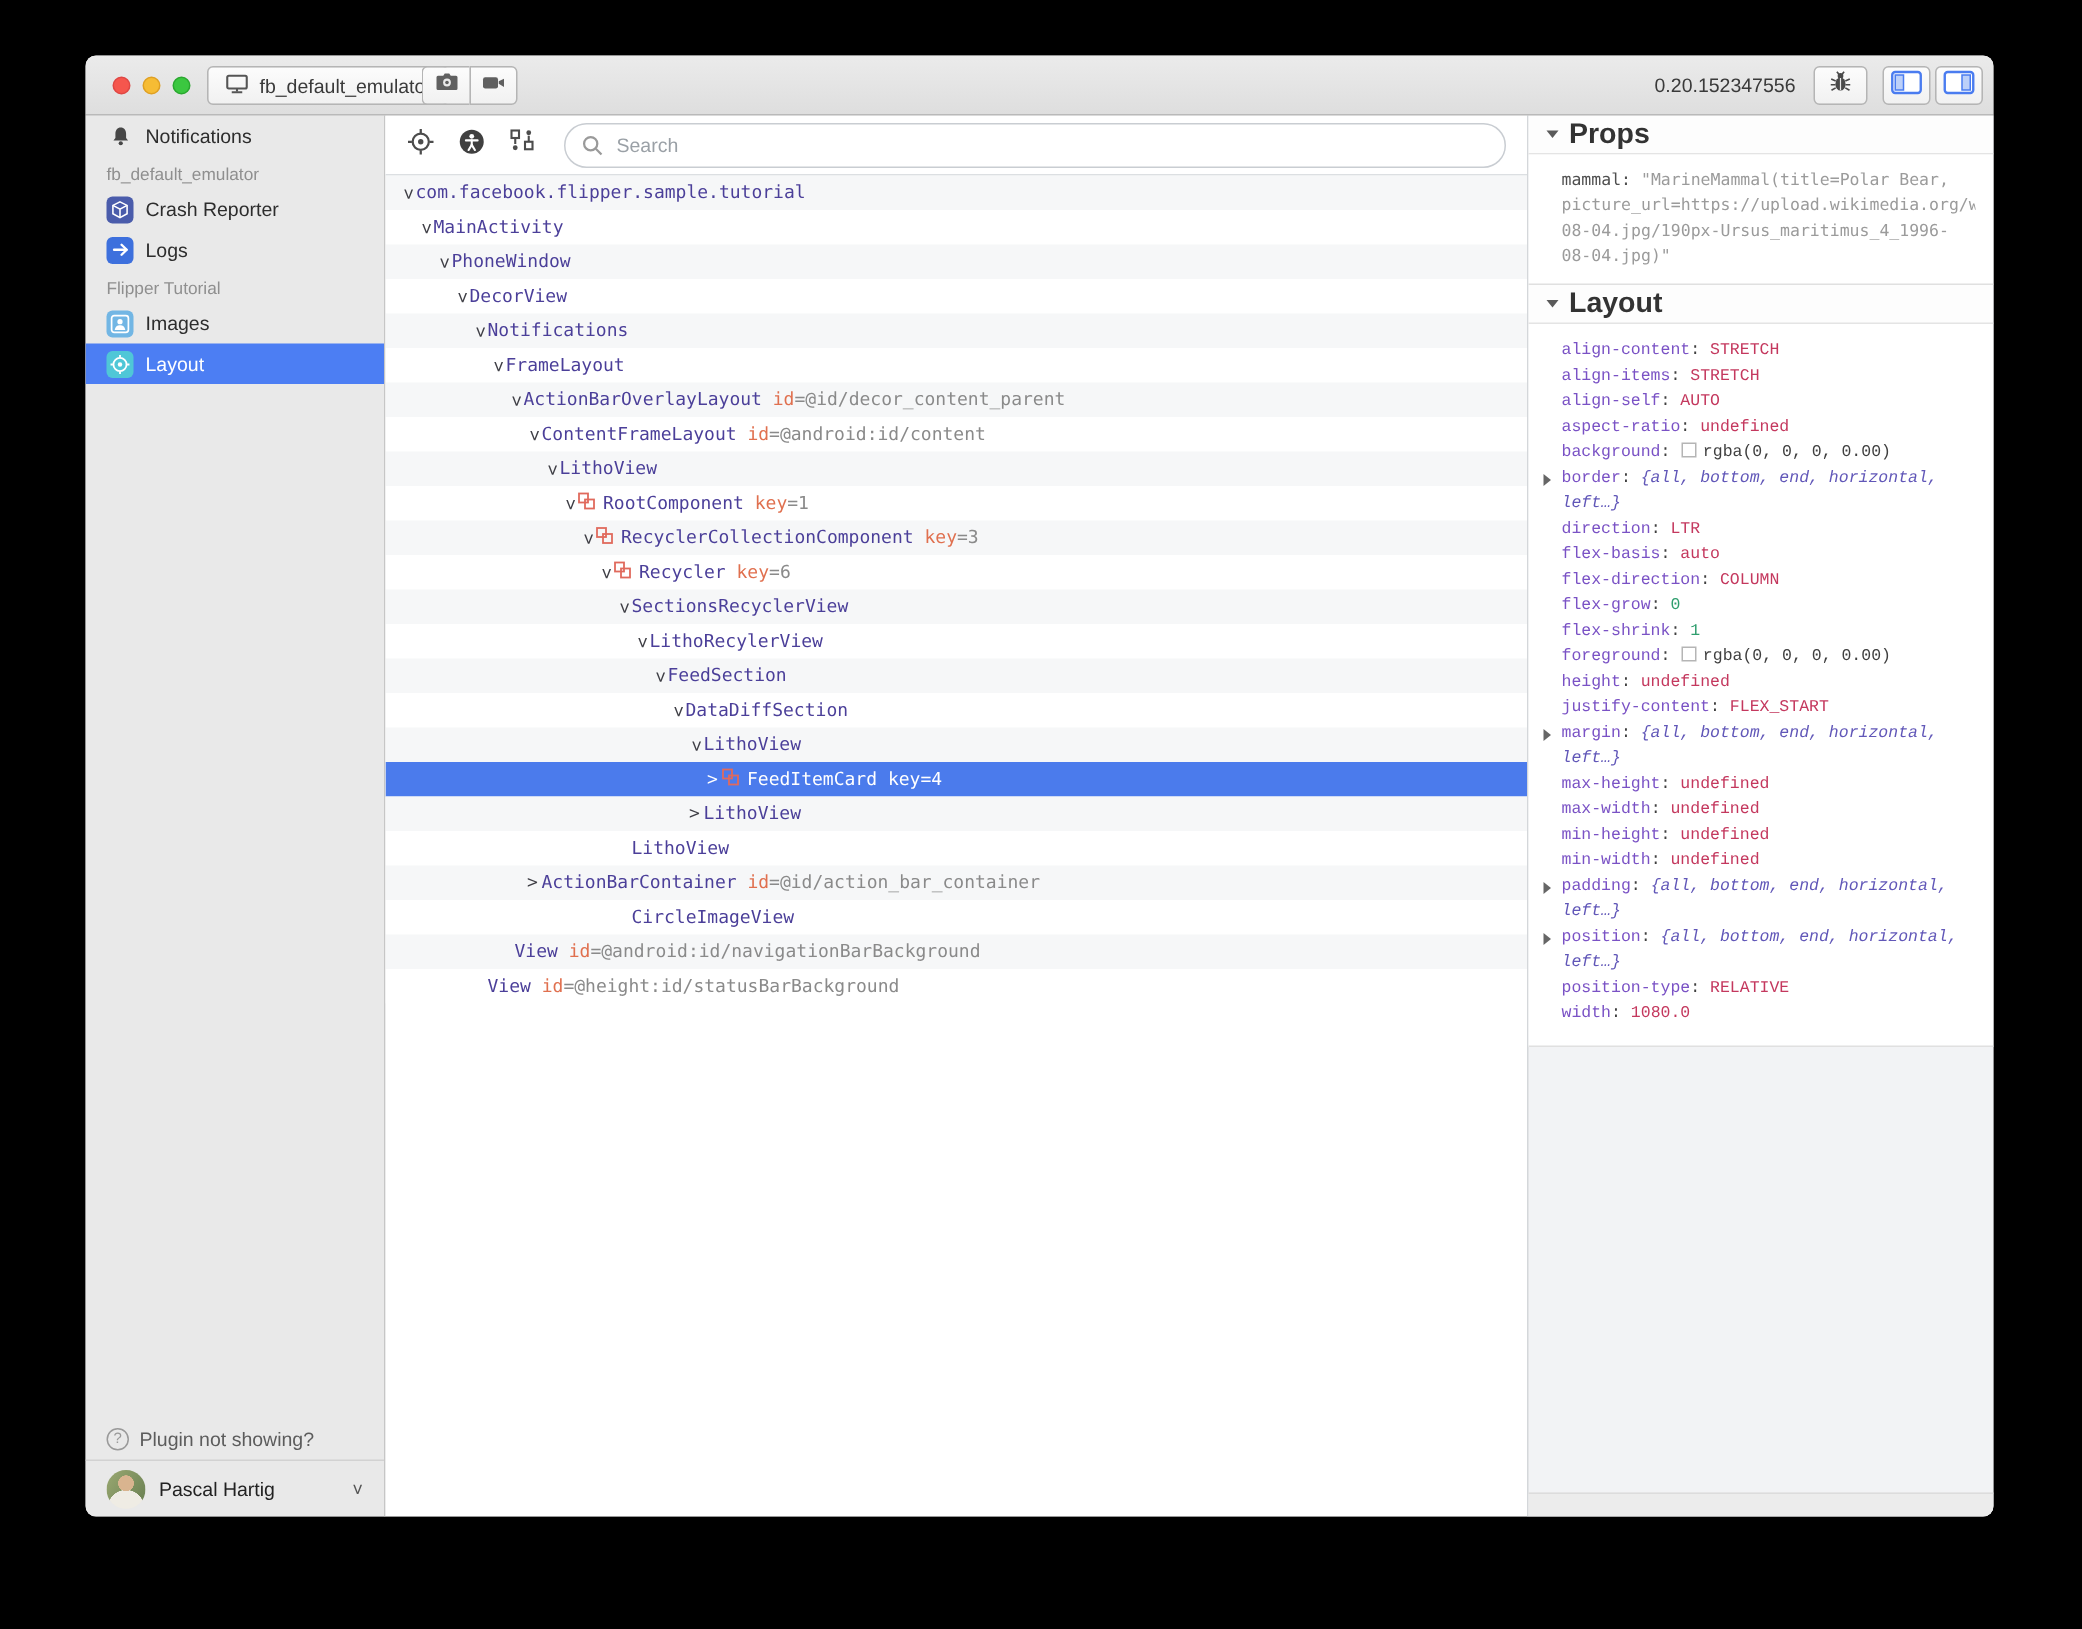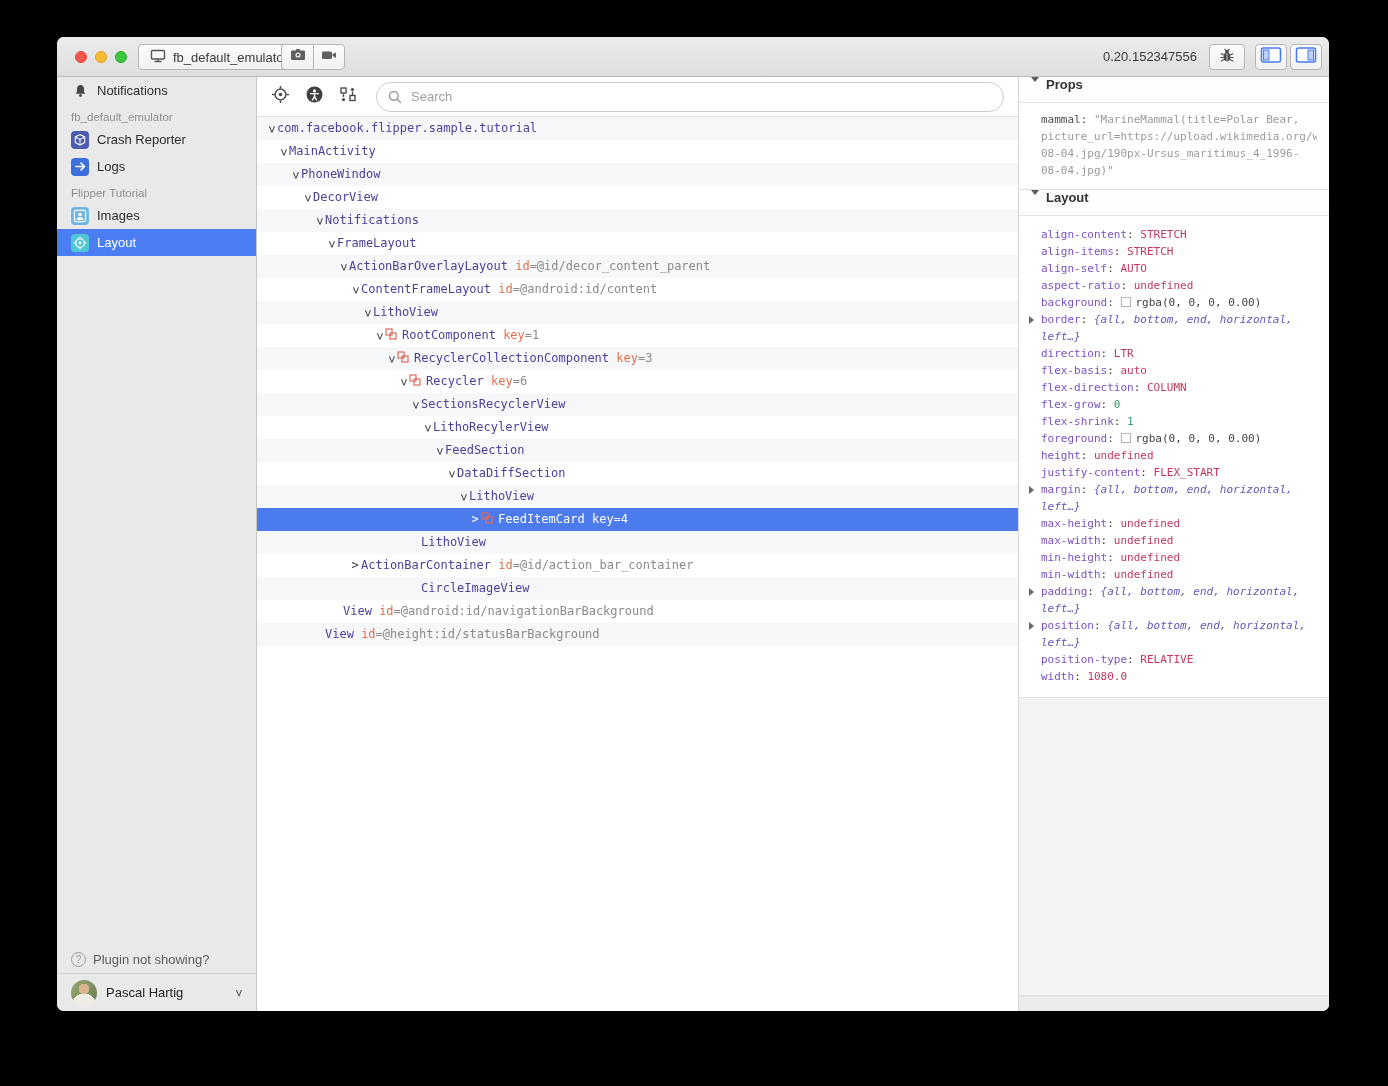--- a/index.html
+++ b/index.html
@@ -60,29 +60,29 @@
   .tr .sp { display:inline-block; width:12px; }
   .tr .nm { color:#4b3f99; }
   .tr .ak { color:#e0704f; }
   .tr .av { color:#8a8a8a; }
   .tr .licon { display:inline-block; vertical-align:-1px; margin-right:5px; }
   .tr.sel { background:#4b7bec !important; }
   .tr.sel .nm, .tr.sel .ak, .tr.sel .av, .tr.sel .c { color:#fff; }
 
   
   .inspector { width:311px; border-left:1px solid #d4d7da; background:#f2f3f5; display:flex; flex-direction:column; }
-  .sec-h { height:26px; background:#fdfdfd; border-bottom:1px solid #e4e4e4; display:flex; align-items:flex-start; gap:7px;
-           padding:0 12px; font-size:13px; font-weight:bold; color:#333; }
+  .sec-h { height:26px; background:#fdfdfd; border-bottom:1px solid #e4e4e4; display:flex; align-items:center; gap:7px;
+           padding:0 12px; font-size:19px; font-weight:bold; color:#333; }
   .tri-d { width:0; height:0; border-left:4px solid transparent; border-right:4px solid transparent; border-top:5px solid #5a5a5a; }
   .sec-body { background:#fff; border-bottom:1px solid #e0e0e0; font-family:"DejaVu Sans Mono",monospace; font-size:11px; line-height:17px; }
   .props-body { padding:8px 12px 10px 22px; }
   .pline { white-space:nowrap; overflow:hidden; color:#9b9b9b; }
   .pkey { color:#4f4f4f; }
   .layout-body { padding:10px 12px 12px 22px; }
-  .lrow { position:relative; width:266px; color:#3f3f3f; }
+  .lrow { position:relative; width:266px; color:#3f3f3f;font-family:Liberation Mono, monospace; }
   .lrow .tri-r { position:absolute; left:-12px; top:5px; width:0; height:0;
                  border-top:4px solid transparent; border-bottom:4px solid transparent; border-left:5px solid #666; }
   .lkey { color:#7a52c5; }
   .vred { color:#c4385e; }
   .vgreen { color:#2f9e6e; }
   .vdark { color:#3f3f3f;text-align:center; }
   .vgroup { color:#6157b8; font-style:italic; }
   .swatch { display:inline-block; width:10px; height:10px; background:#fff; border:1px solid #b5b5b5; vertical-align:-1px; margin:0 4px 0 1px; }
   .insp-fill { flex:1; }
   .insp-foot { height:16px; border-top:1px solid #dcdcdc; background:#ececec; }
@@ -327,20 +327,21 @@
           <div class="tr" style="padding-left: 164px;"><span class="c e">&gt;</span><span class="nm">LithoRecylerView</span></div>
           <div class="tr" style="padding-left: 176px;"><span class="c e">&gt;</span><span class="nm">FeedSection</span></div>
           <div class="tr" style="padding-left: 188px;"><span class="c e">&gt;</span><span class="nm">DataDiffSection</span></div>
           <div class="tr" style="padding-left: 200px;"><span class="c e">&gt;</span><span class="nm">LithoView</span></div>
           <div class="tr sel" style="padding-left: 212px;"><span class="c">&gt;</span><span><svg class="licon" width="12" height="12" viewBox="0 0 12 12">
                 <g fill="none" stroke="#e06a5d" stroke-width="1.2">
                   <rect x="1" y="1" width="6" height="6"></rect>
                   <rect x="5" y="5" width="6" height="6"></rect>
                 </g>
               </svg></span><span class="nm">FeedItemCard</span><span class="ak"> key</span><span class="av">=4</span></div>
+          <div class="tr" style="padding-left: 200px;"><span class="c">&gt;</span><span class="nm">LithoView</span></div>
           <div class="tr" style="padding-left: 152px;"><span class="sp"></span><span class="nm">LithoView</span></div>
           <div class="tr" style="padding-left: 92px;"><span class="c">&gt;</span><span class="nm">ActionBarContainer</span><span class="ak"> id</span><span class="av">=@id/action_bar_container</span></div>
           <div class="tr" style="padding-left: 152px;"><span class="sp"></span><span class="nm">CircleImageView</span></div>
           <div class="tr" style="padding-left: 74px;"><span class="sp"></span><span class="nm">View</span><span class="ak"> id</span><span class="av">=@android:id/navigationBarBackground</span></div>
           <div class="tr" style="padding-left: 56px;"><span class="sp"></span><span class="nm">View</span><span class="ak"> id</span><span class="av">=@height:id/statusBarBackground</span></div>
         </div>
     </div>
 
     <div class="inspector">
       <div class="sec-h">

